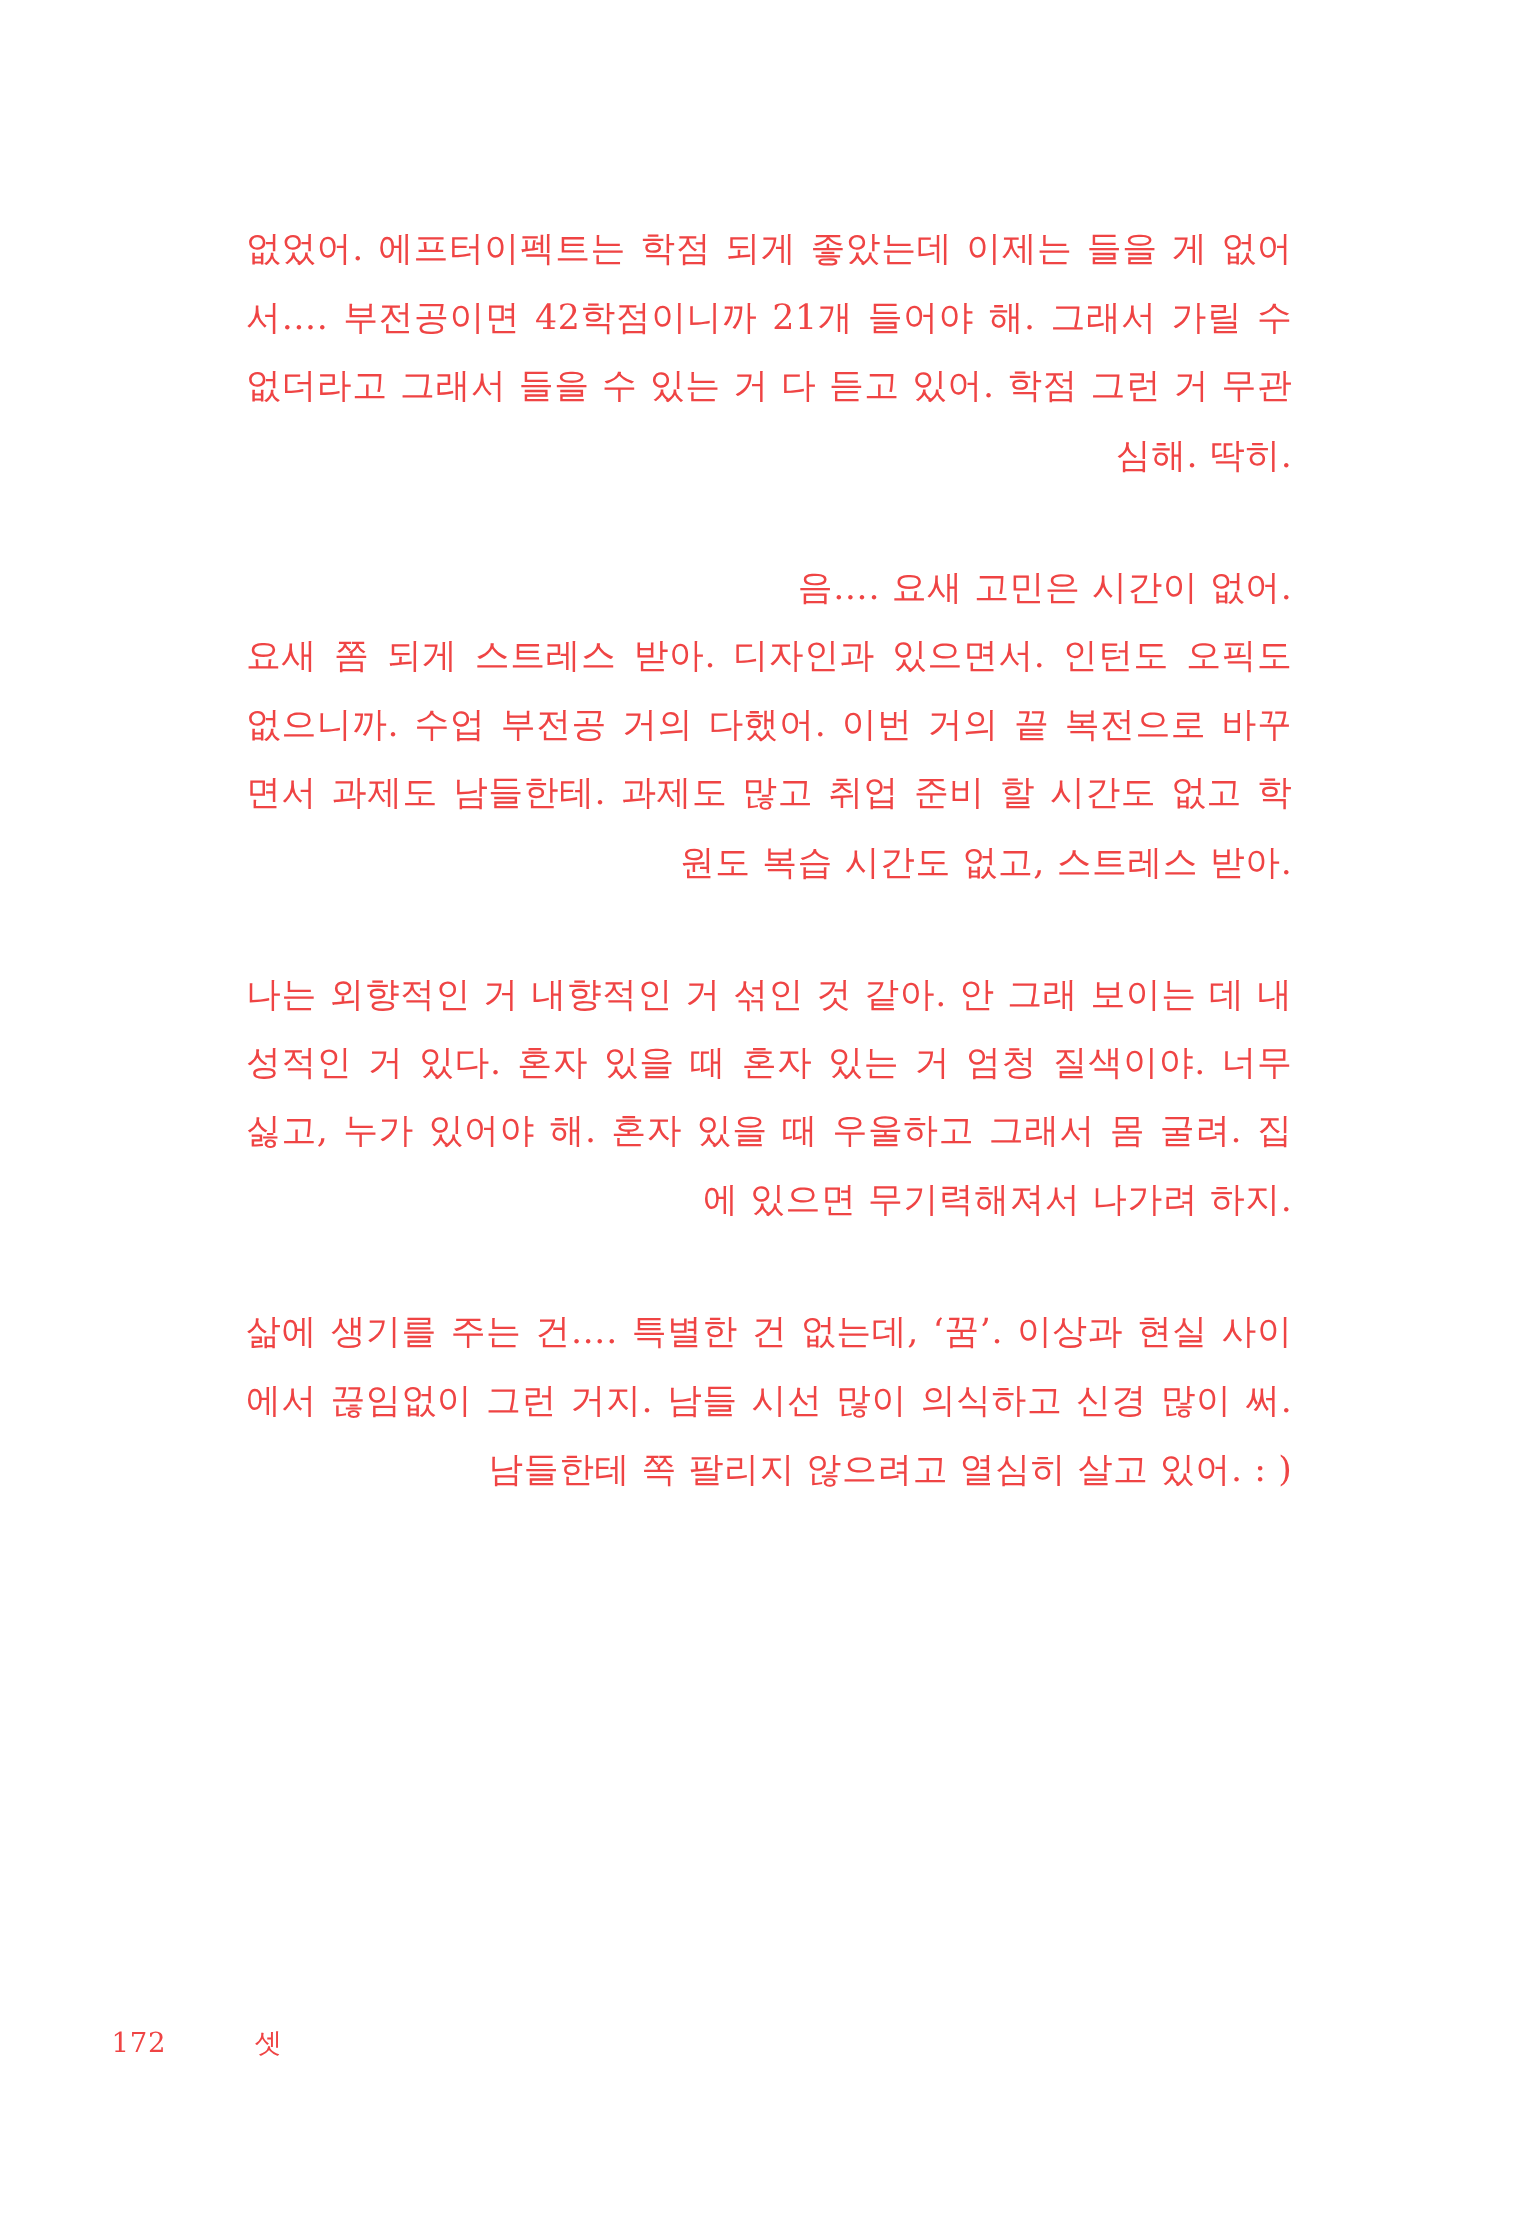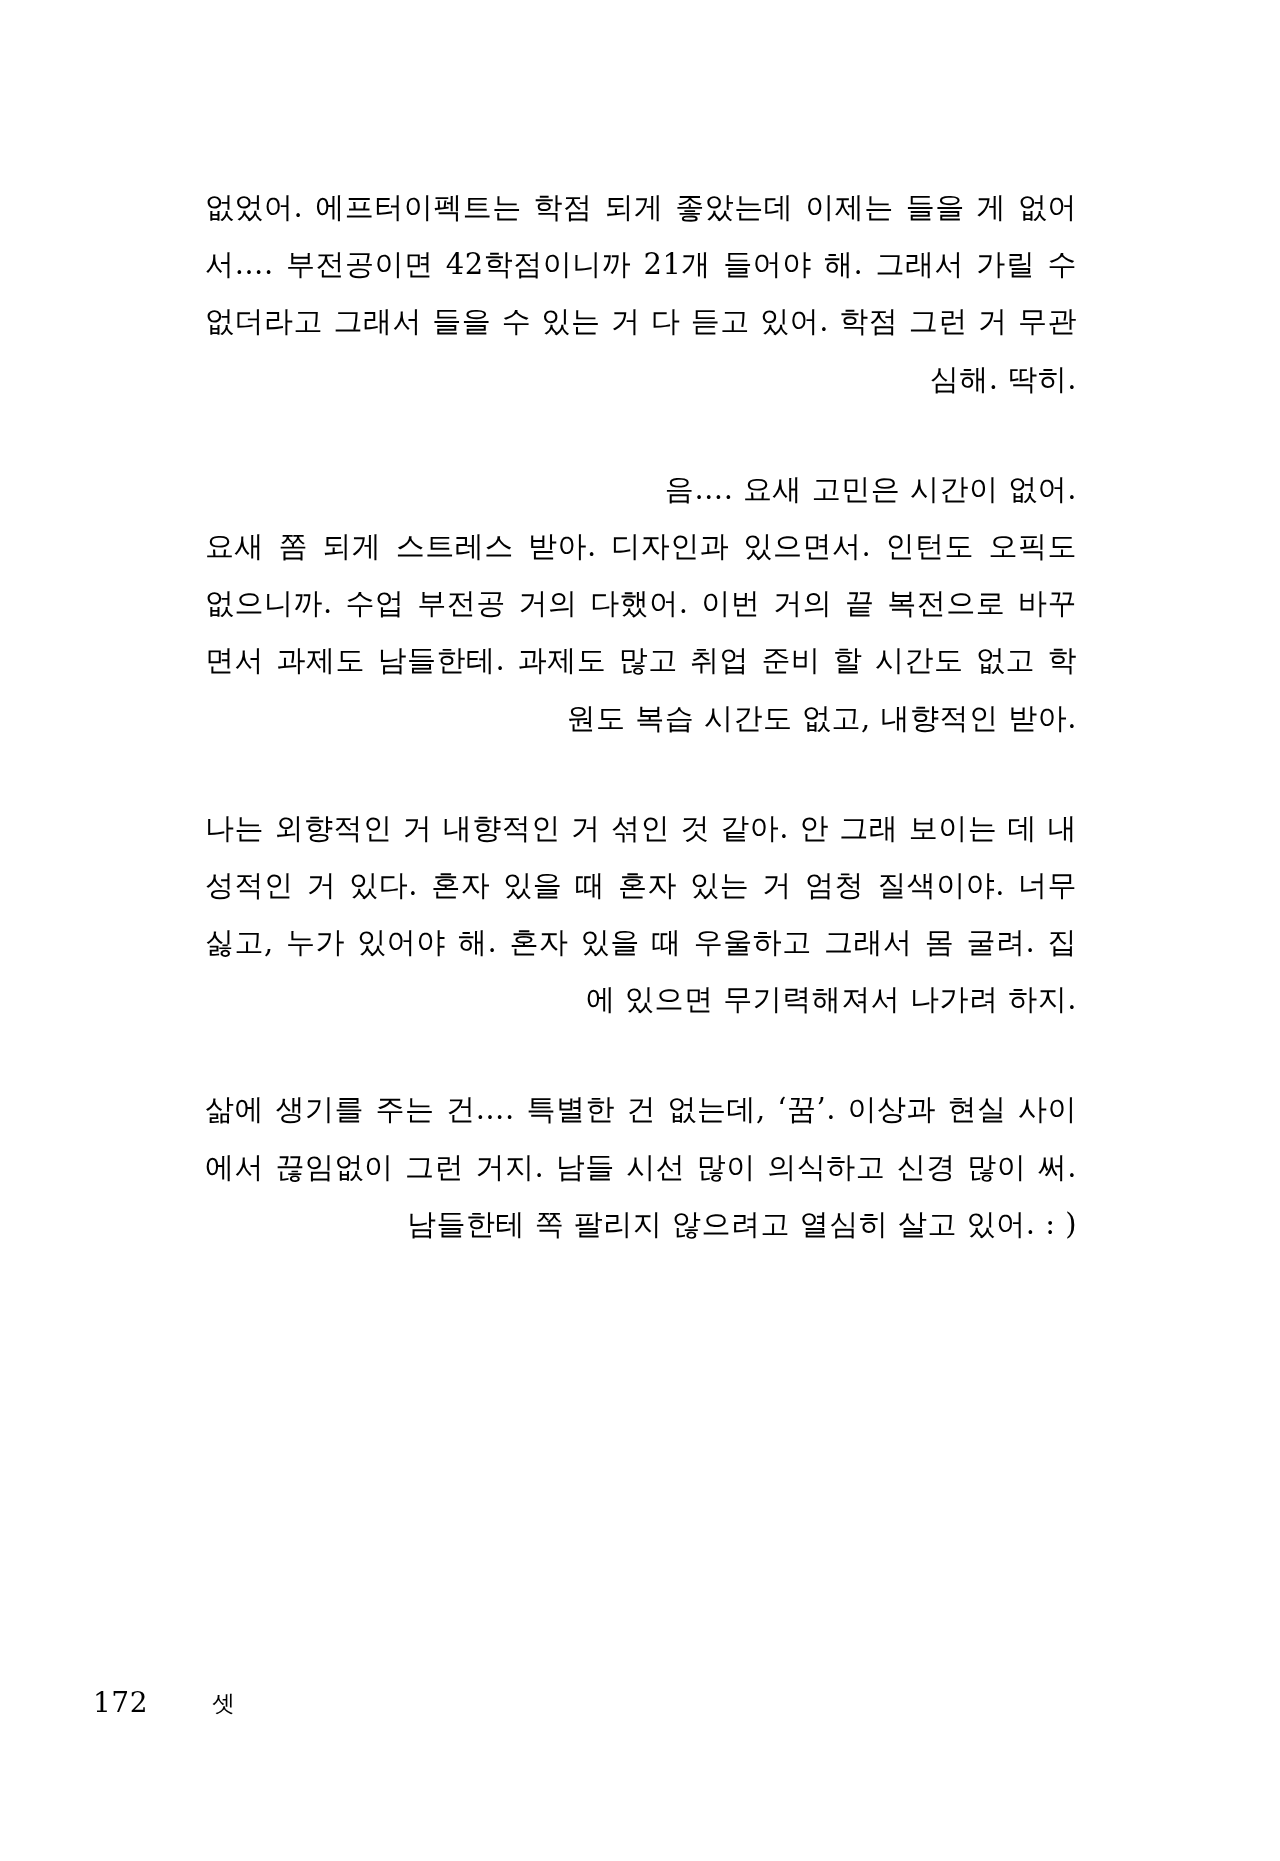--- a/index.html
+++ b/index.html
@@ -7,21 +7,21 @@
     padding: 0;
     background: #ffffff;
   }
   .page {
     position: relative;
     width: 1108px;
     height: 1861px;
     background: #ffffff;
     overflow: hidden;
     font-family: "DejaVu Serif", "Liberation Serif", serif;
-    color: #000000;
+    color: #ef4444;
   }
   .text-block {
     position: absolute;
     left: 205px;
     top: 179px;
     width: 872px;
   }
   .para-group {
     margin: 0;
   }
@@ -45,21 +45,21 @@
     position: absolute;
     left: 0;
     top: 1688px;
     width: 100%;
     height: 30px;
   }
   .page-number {
     position: absolute;
     left: 93px;
     top: 0;
-    font-size: 28px;
+    font-size: 23px;
     line-height: 30px;
     letter-spacing: 0.5px;
   }
   .chapter-label {
     position: absolute;
     left: 212px;
     top: 0;
     font-size: 23px;
     line-height: 30px;
   }
@@ -76,21 +76,21 @@
       <div class="line justify">서…. 부전공이면 42학점이니까 21개 들어야 해. 그래서 가릴 수</div>
       <div class="line justify">없더라고 그래서 들을 수 있는 거 다 듣고 있어. 학점 그런 거 무관</div>
       <div class="line">심해. 딱히.</div>
     </div>
 
     <div class="para-group">
       <div class="line">음…. 요새 고민은 시간이 없어.</div>
       <div class="line justify">요새 쫌 되게 스트레스 받아. 디자인과 있으면서. 인턴도 오픽도</div>
       <div class="line justify">없으니까. 수업 부전공 거의 다했어. 이번 거의 끝 복전으로 바꾸</div>
       <div class="line justify">면서 과제도 남들한테. 과제도 많고 취업 준비 할 시간도 없고 학</div>
-      <div class="line">원도 복습 시간도 없고, 내향적인 받아.</div>
+      <div class="line">원도 복습 시간도 없고, 스트레스 받아.</div>
     </div>
 
     <div class="para-group">
       <div class="line justify">나는 외향적인 거 내향적인 거 섞인 것 같아. 안 그래 보이는 데 내</div>
       <div class="line justify">성적인 거 있다. 혼자 있을 때 혼자 있는 거 엄청 질색이야. 너무</div>
       <div class="line justify">싫고, 누가 있어야 해. 혼자 있을 때 우울하고 그래서 몸 굴려. 집</div>
       <div class="line">에 있으면 무기력해져서 나가려 하지.</div>
     </div>
 
     <div class="para-group">

